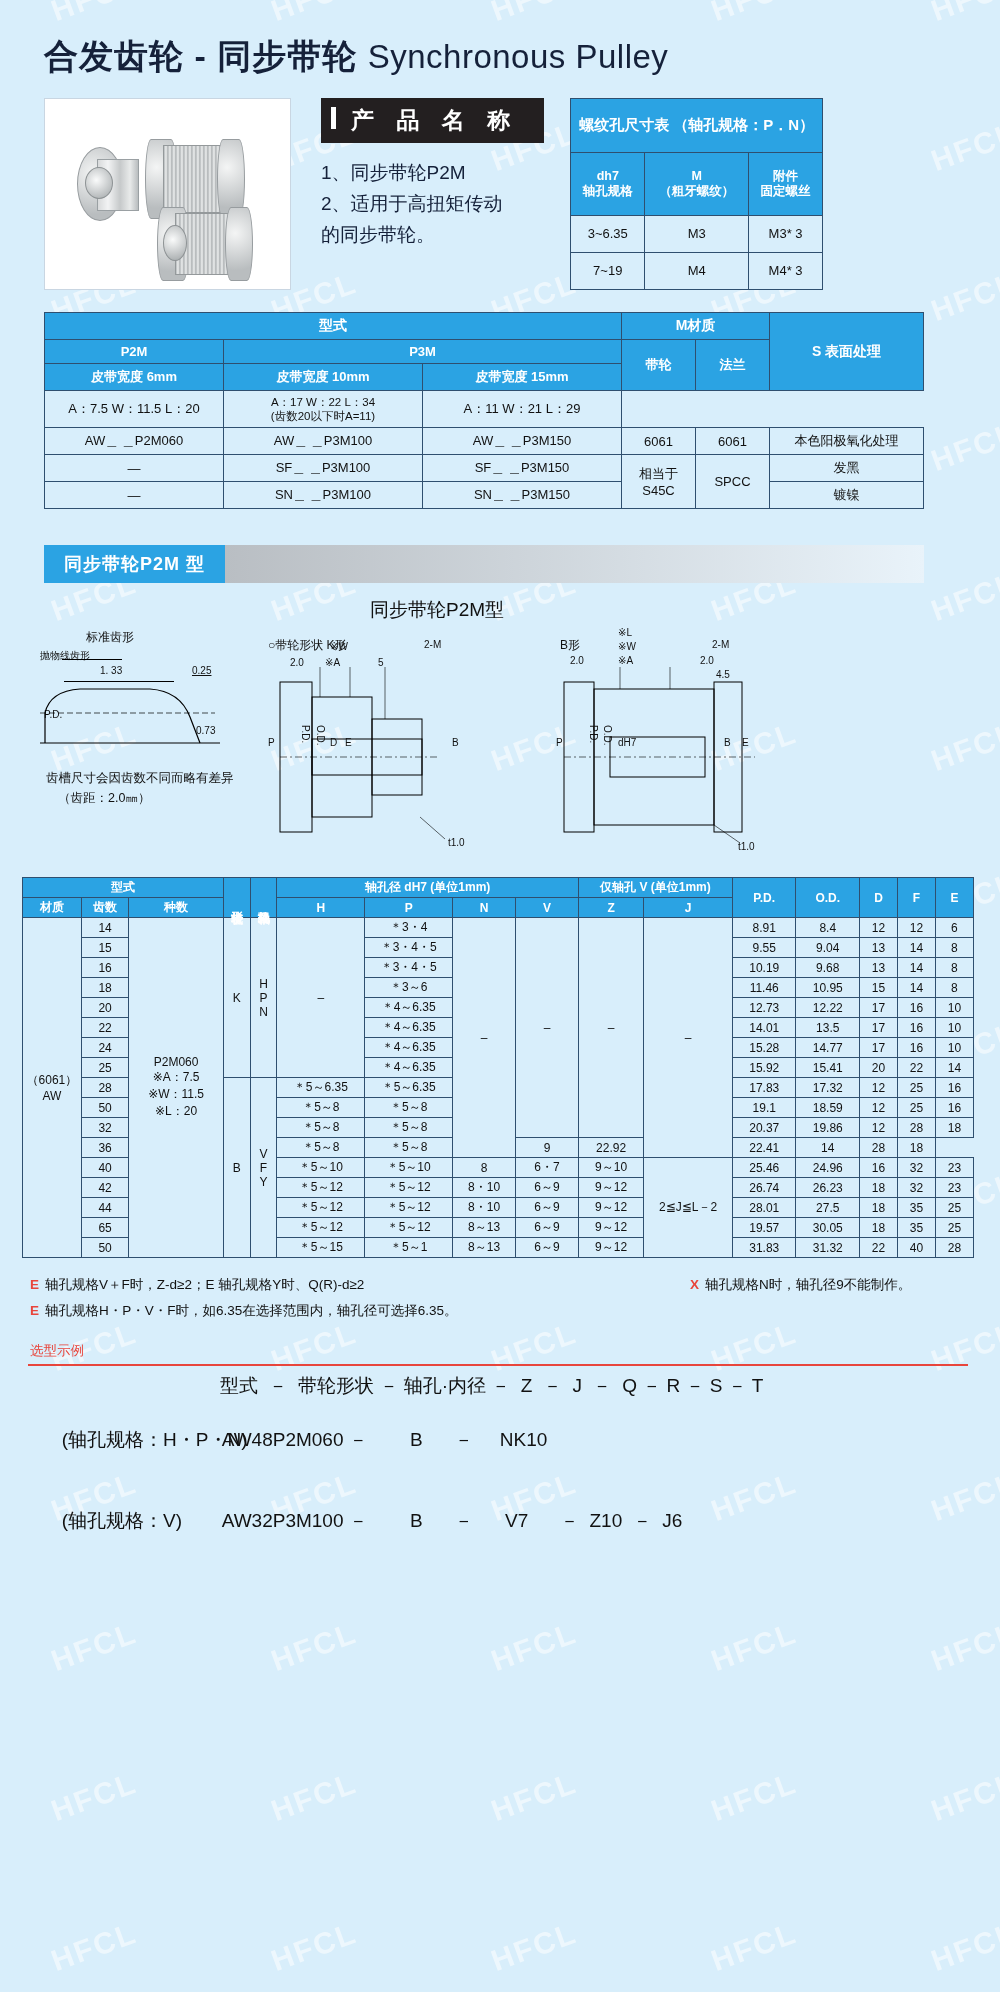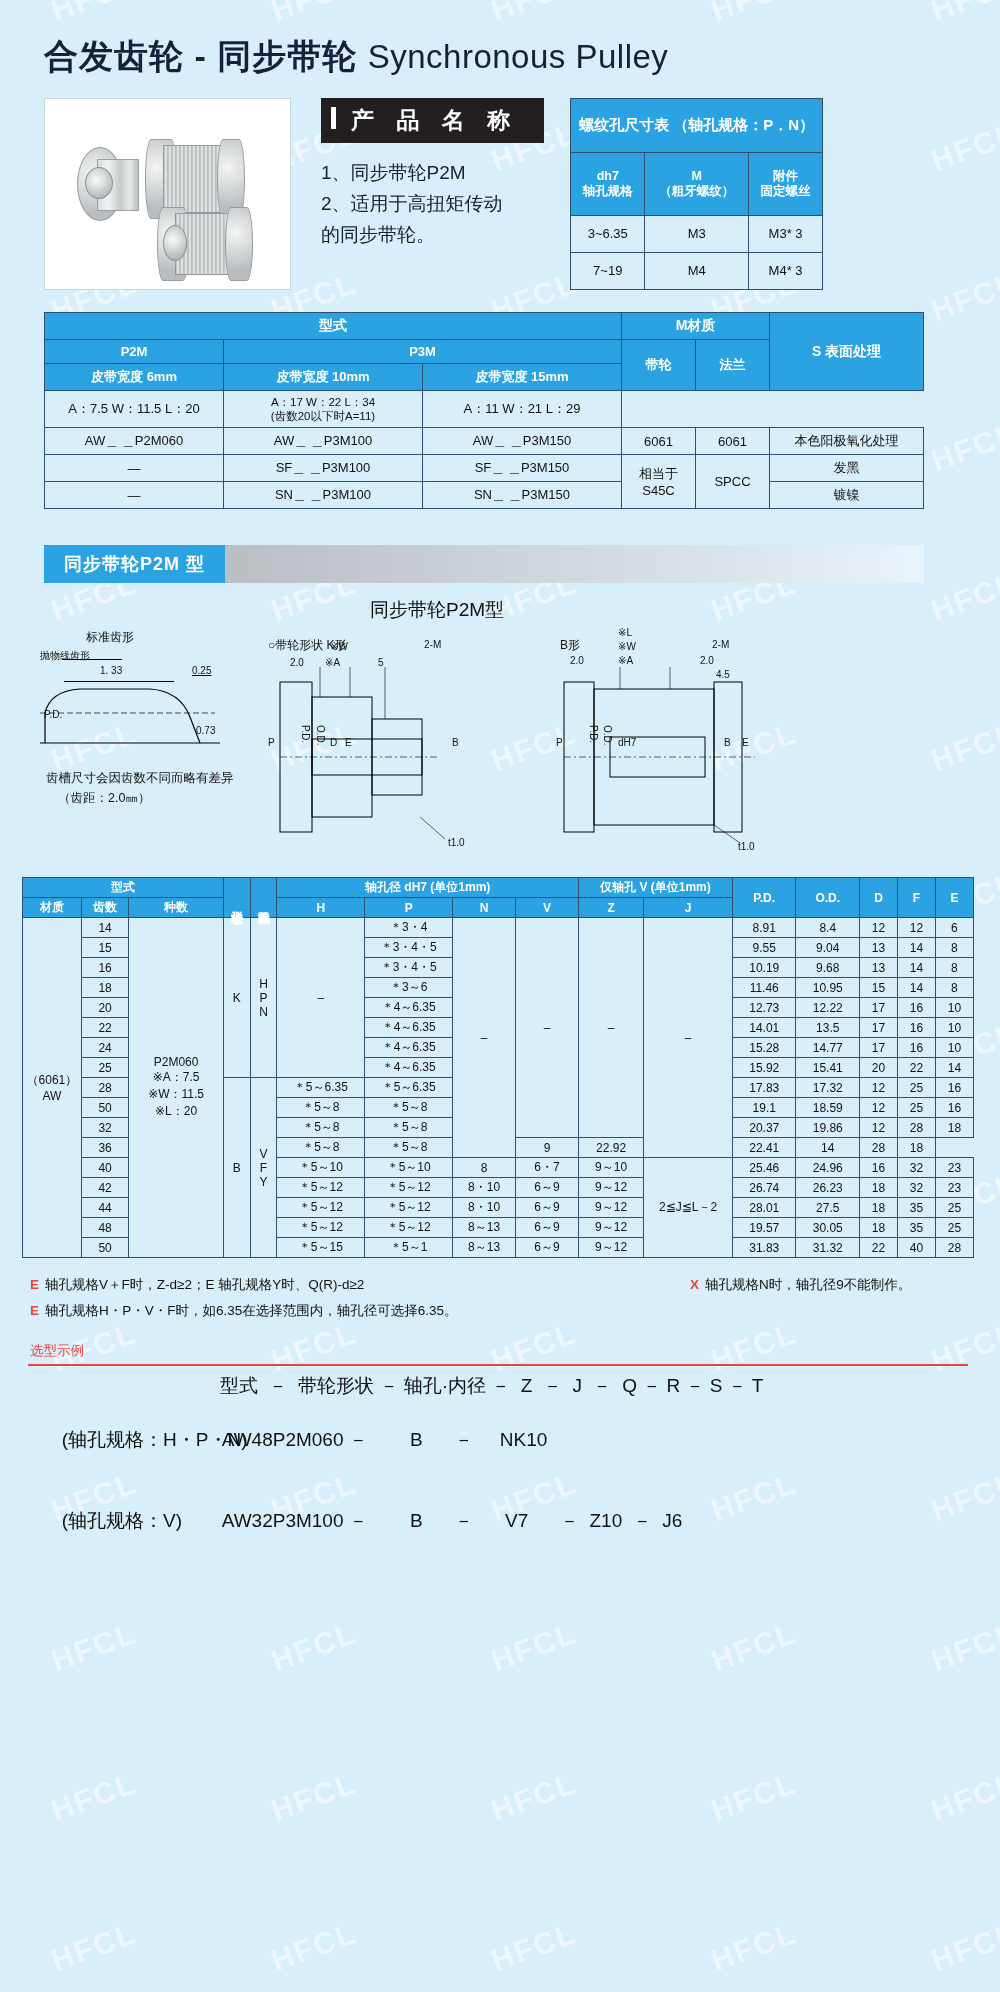--- a/index.html
+++ b/index.html
@@ -559,21 +559,21 @@
         <td>8・10</td>
         <td>6～9</td>
         <td>9～12</td>
         <td>28.01</td>
         <td>27.5</td>
         <td>18</td>
         <td>35</td>
         <td>25</td>
       </tr>
       <tr class="rowh">
-        <td>48</td>
+        <td>65</td>
         <td>＊5～12</td>
         <td>＊5～12</td>
         <td>8～13</td>
         <td>6～9</td>
         <td>9～12</td>
         <td>19.57</td>
         <td>30.05</td>
         <td>18</td>
         <td>35</td>
         <td>25</td>

